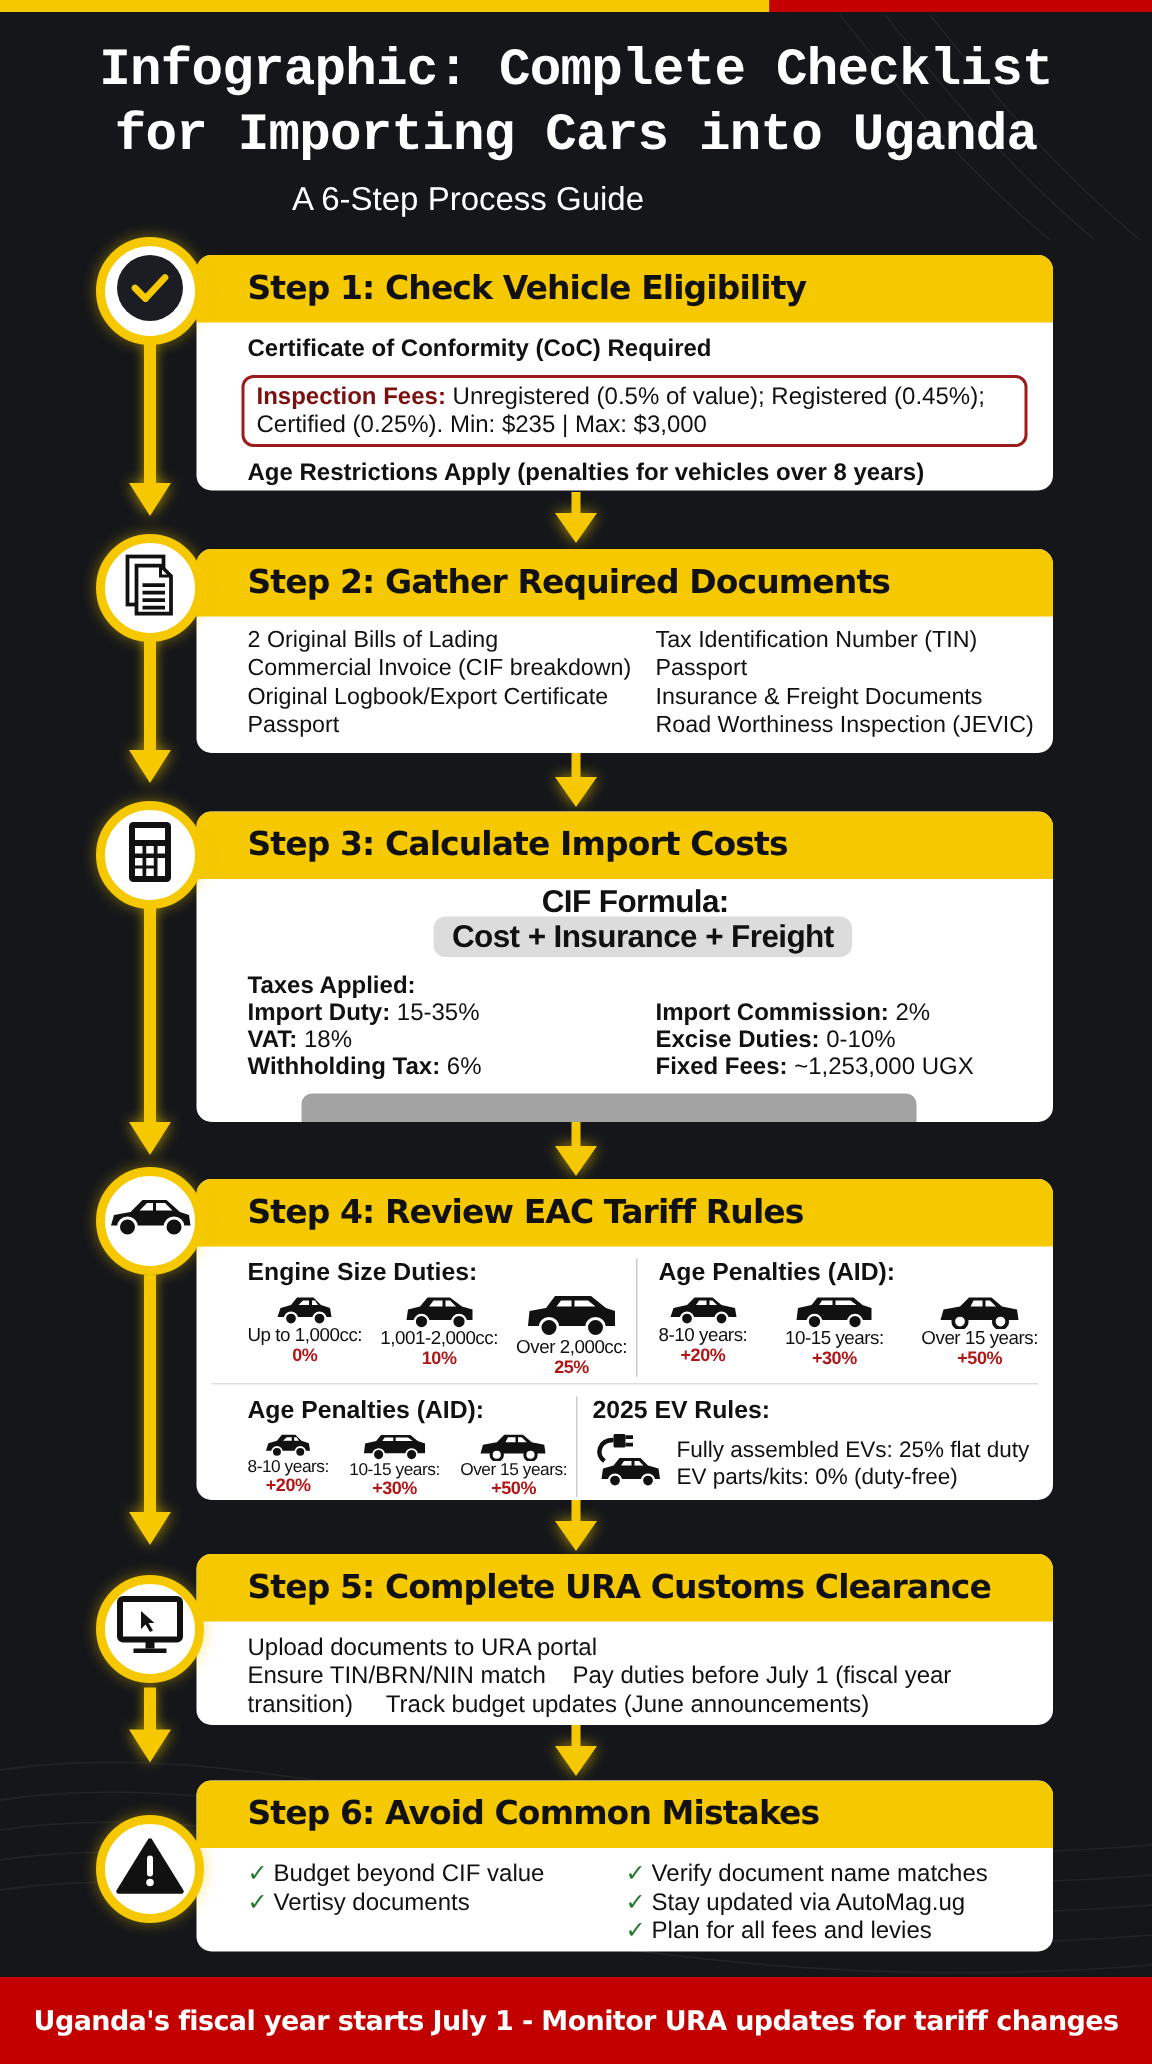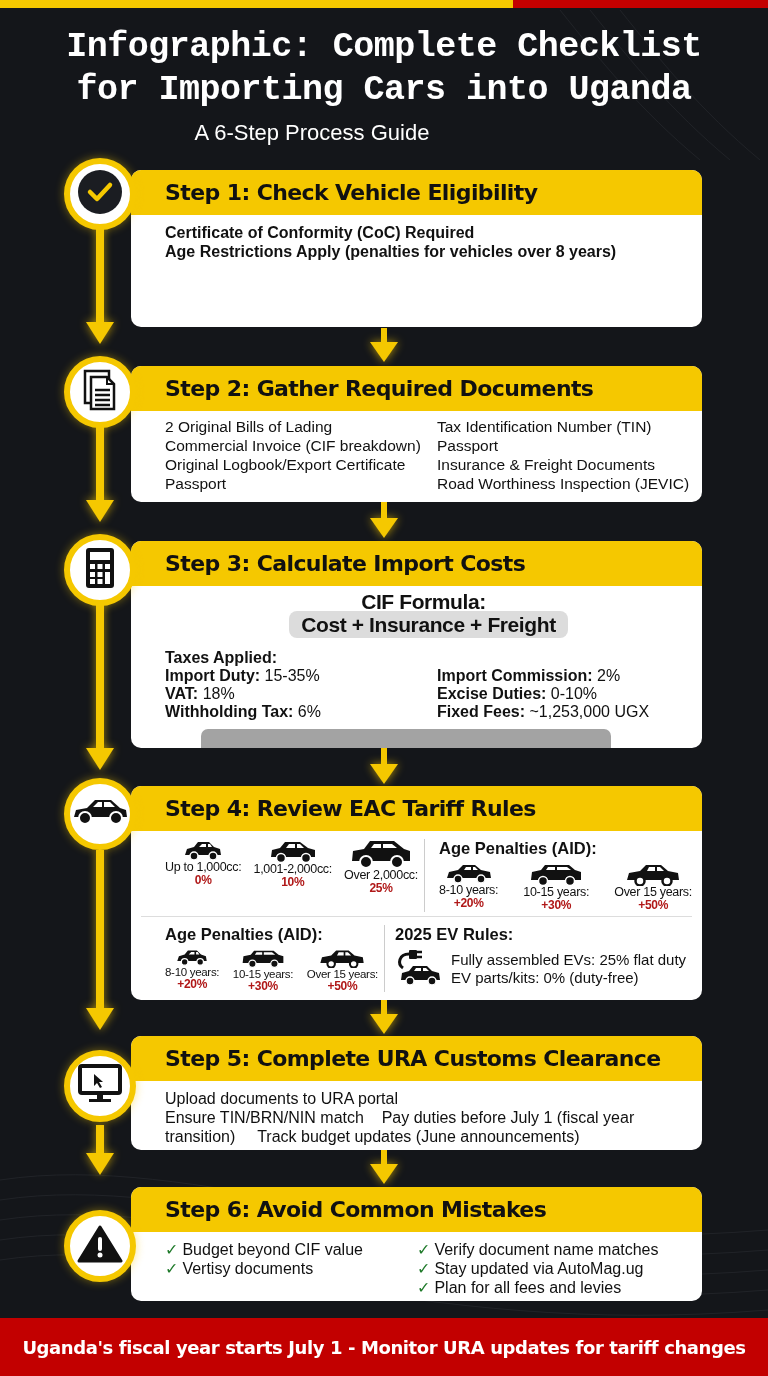--- a/index.html
+++ b/index.html
@@ -169,20 +169,23 @@
     <svg width="46" height="46" viewBox="0 0 46 46">
         <circle cx="23" cy="23" r="22" fill="#1b1d22"></circle>
         <path d="M13 23 L20 30 L33 16" fill="none" stroke="#f5c800" stroke-width="4.5" stroke-linecap="round" stroke-linejoin="round"></path>
       </svg>
   </span>
 </div>
 <div class="card" style="top:170px;height:157px">
   <div class="card-head">Step 1: Check Vehicle Eligibility</div>
   <div class="card-body">
     <div class="s1-line">Certificate of Conformity (CoC) Required</div>
+    <div class="s1-box">
+      <span class="lbl">Inspection Fees:</span><span> Unregistered (0.5% of value); Registered (0.45%); Certified (0.25%). Min: $235 | Max: $3,000</span>
+    </div>
     <div class="s1-line">Age Restrictions Apply (penalties for vehicles over 8 years)</div>
   </div>
 </div>
 
 <div class="badge" style="top:356px">
   <span>
     <svg width="34" height="42" viewBox="0 0 34 42">
         <rect x="2" y="2" width="24" height="32" fill="#fff" stroke="#111" stroke-width="2.5"></rect>
         <path d="M8 8 L24 8 L31 15 L31 40 L8 40 Z" fill="#fff" stroke="#111" stroke-width="2.5"></path>
         <path d="M24 8 L24 15 L31 15" fill="none" stroke="#111" stroke-width="2"></path>
@@ -263,20 +266,21 @@
         <circle cx="14" cy="21" r="6" fill="#111" stroke="#fff" stroke-width="2"></circle>
         <circle cx="45" cy="21" r="6" fill="#111" stroke="#fff" stroke-width="2"></circle>
       </svg>
   </span>
 </div>
 <div class="card" style="top:786px;height:214px">
   <div class="card-head">Step 4: Review EAC Tariff Rules</div>
   <div class="card-body" style="padding:8px 10px 6px 10px">
     <div class="s4-top">
       <div class="s4-col left" style="padding-left:24px">
+        <div class="s4-h">Engine Size Duties:</div>
         <div class="cars">
           <div class="car">
             <svg width="42" height="22" viewBox="0 0 42 22">
                 <path d="M3 16 L5 10 L12 8 L16 3 L27 3 L32 8 L38 10 L39 16 Z" fill="#111"></path>
                 <path d="M17 8 L20 5 L24 5 L24 8 Z M26 5 L28 5 L30 8 L26 8Z" fill="#fff"></path>
                 <circle cx="12" cy="17" r="4" fill="#111" stroke="#fff" stroke-width="1.5"></circle>
                 <circle cx="31" cy="17" r="4" fill="#111" stroke="#fff" stroke-width="1.5"></circle>
               </svg>
             <span>Up to 1,000cc:</span>
             <span class="pct">0%</span>

